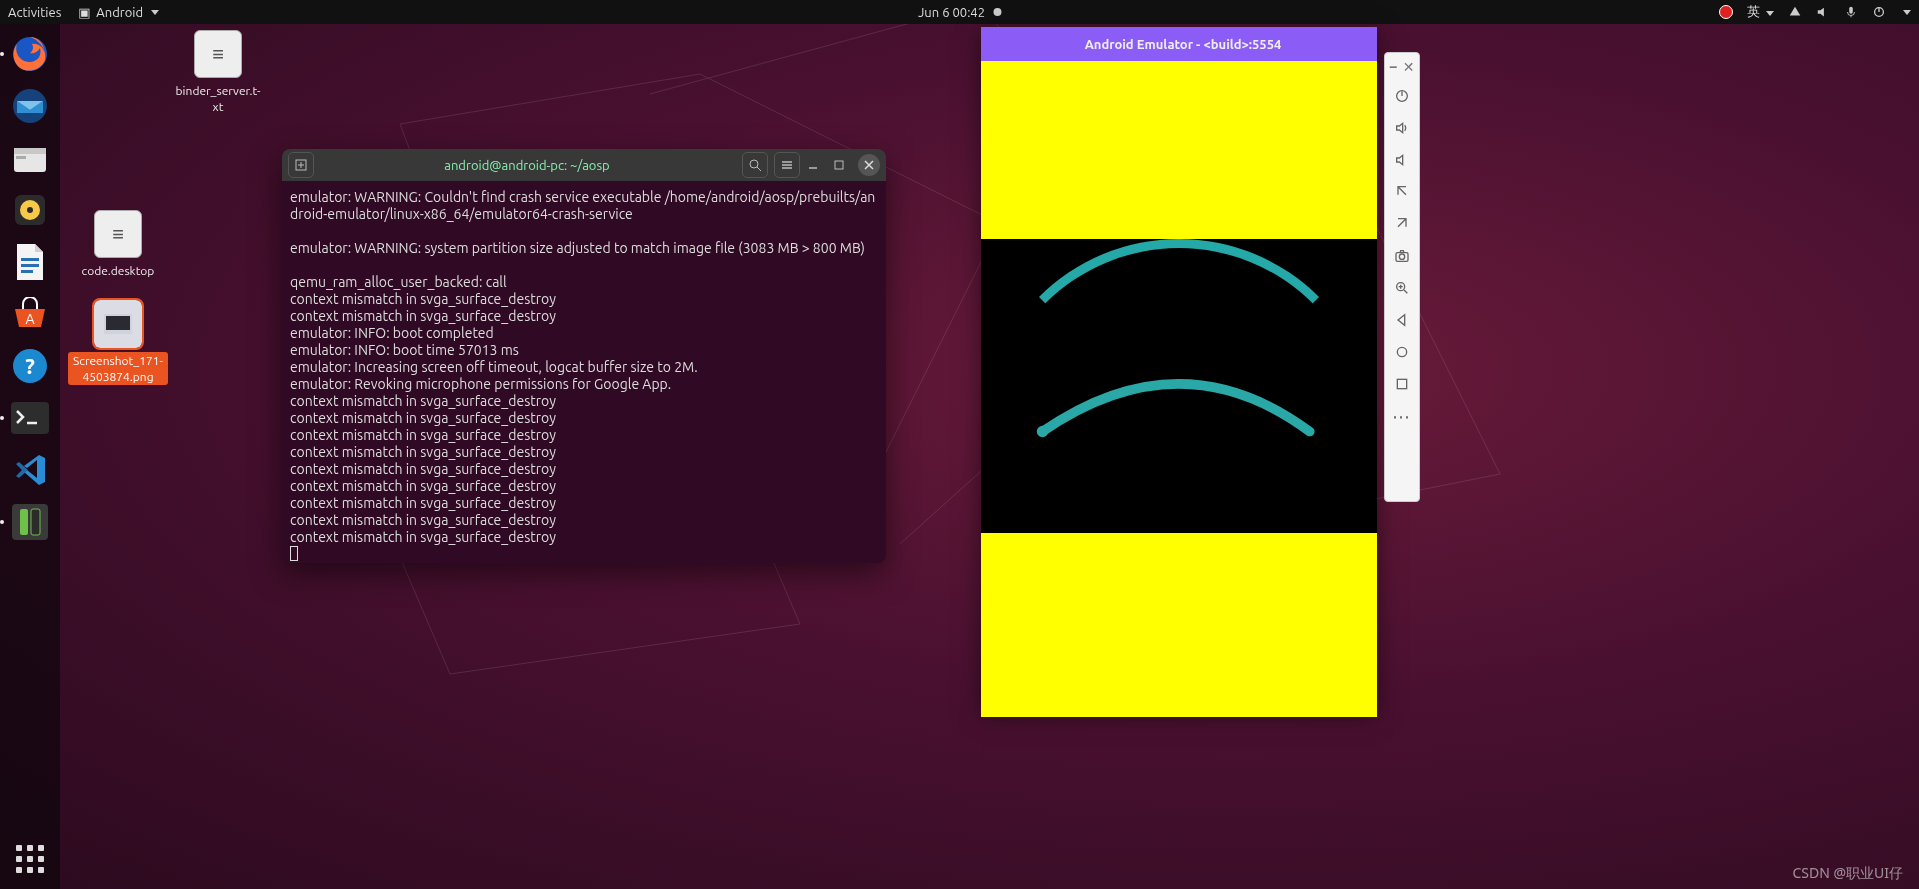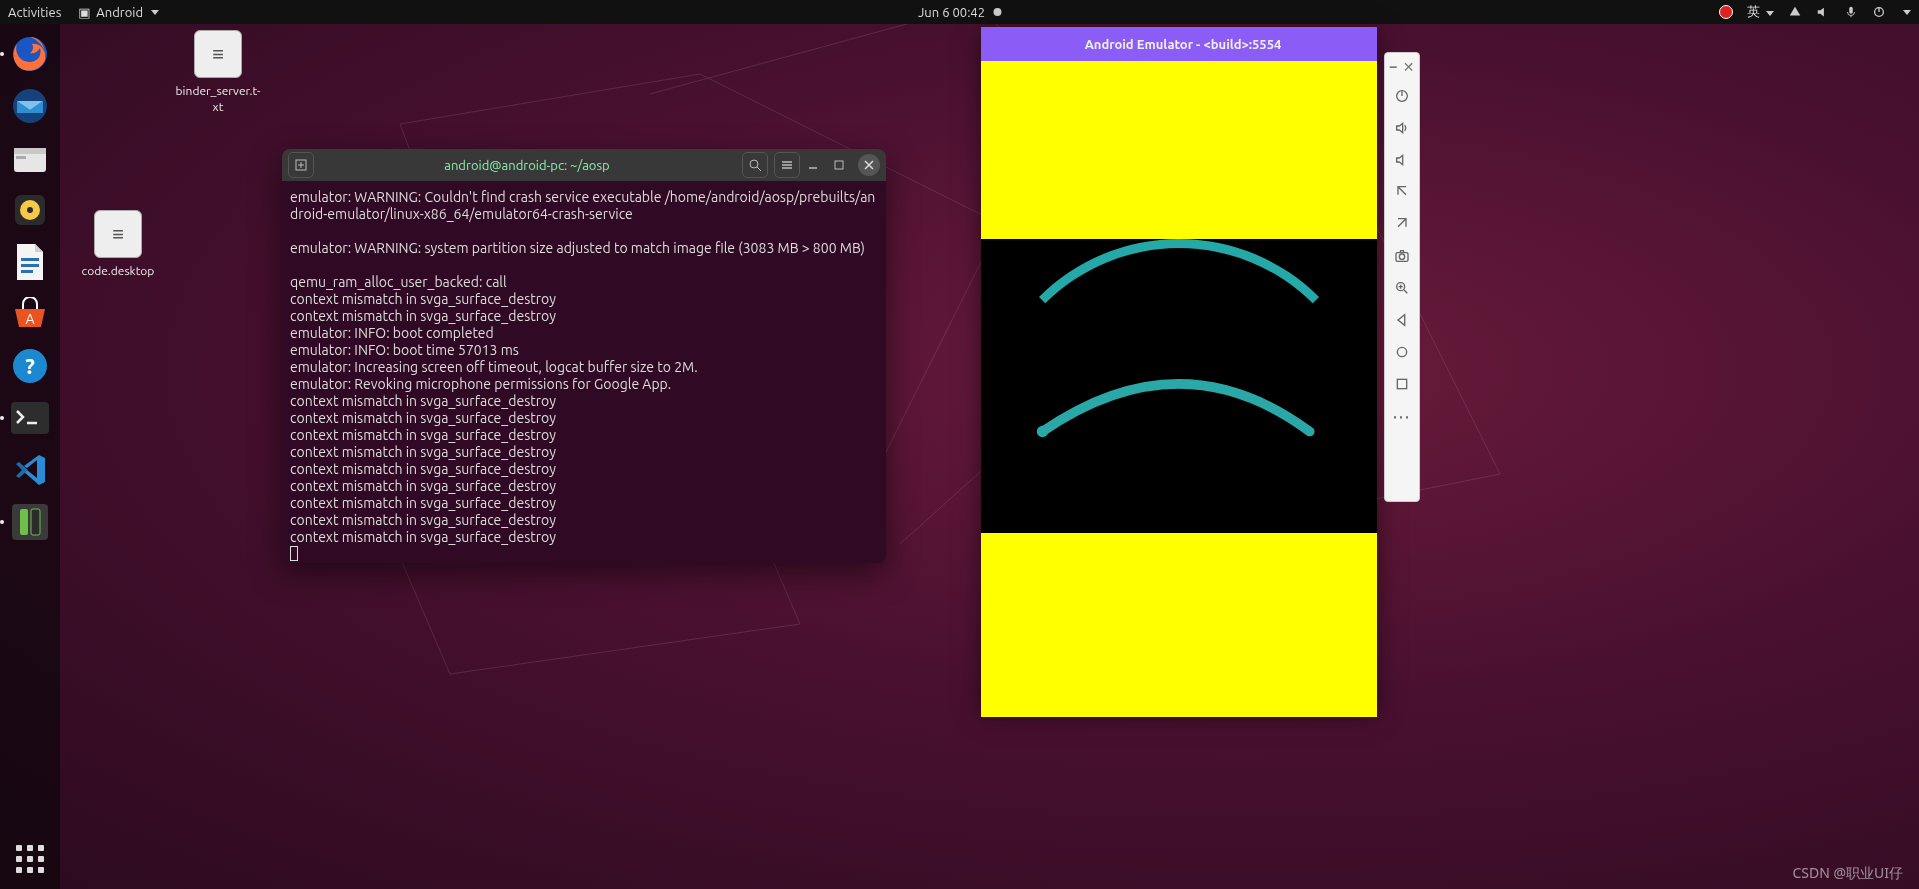--- a/index.html
+++ b/index.html
@@ -155,20 +155,29 @@
   </svg>
 
   <div class="dicon" style="left:168px; top:6px;">
     <div class="box paper">≡</div>
     <span class="lbl">binder_server.t-xt</span>
   </div>
   <div class="dicon" style="left:68px; top:186px;">
     <div class="box paper">≡</div>
     <span class="lbl">code.desktop</span>
   </div>
+  <div class="dicon sel" style="left:68px; top:276px;">
+    <div class="box" style="background:#dcdce4">
+      <svg width="28" height="20" viewBox="0 0 28 20">
+          <rect width="28" height="20" fill="#cfd3de"></rect>
+          <rect x="2" y="2" width="24" height="14" fill="#2a2a33"></rect>
+        </svg>
+    </div>
+    <span class="lbl">Screenshot_171-4503874.png</span>
+  </div>
 </div>
 
 <div class="dock">
   <div class="item running">
     <svg width="38" height="38" viewBox="0 0 38 38">
         <circle cx="19" cy="19" r="17" fill="#1a56c4"></circle>
         <path d="M19 2C28 5 36 14 34 25 31 34 18 39 9 33 2 28 0 17 6 9 3 18 9 27 19 27c8 0 12-7 10-14-2 4-6 6-10 5 3-2 4-6 2-9 5-1 10 2 12 7C33 8 26 2 19 2z" fill="#ff7139"></path>
       </svg>
   </div>
   <div class="item">

